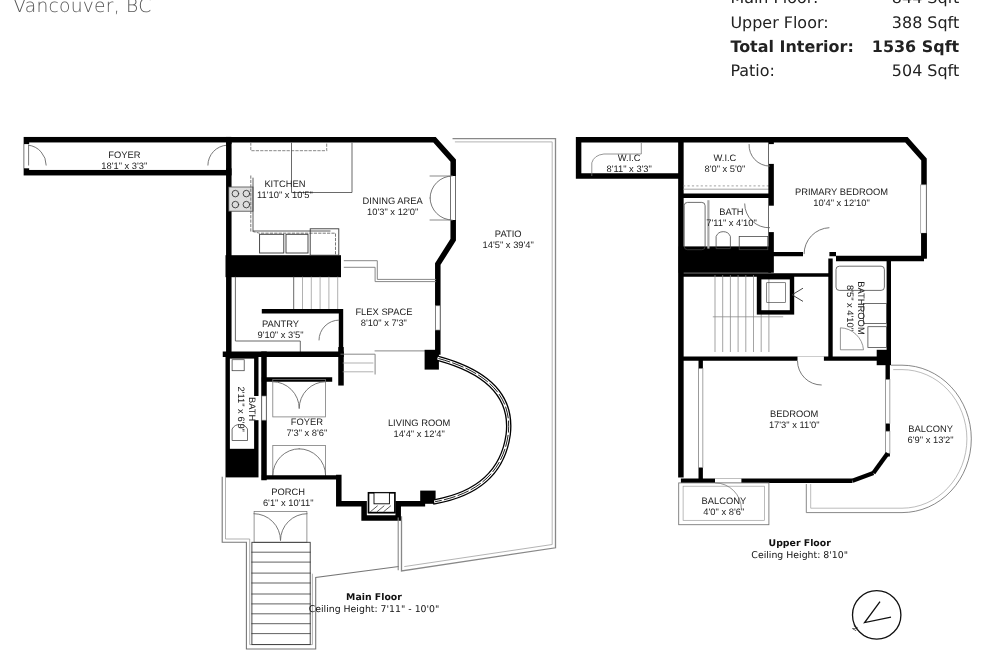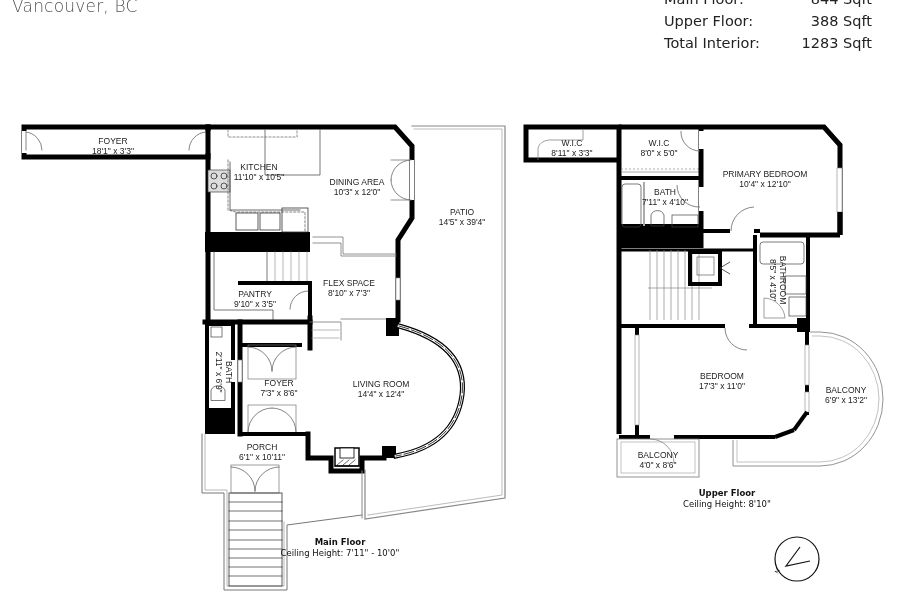--- a/index.html
+++ b/index.html
@@ -1,20 +1,20 @@
 <!DOCTYPE html>
 <html><head>
 <meta charset="utf-8">
 <style>
   html, body { margin:0; padding:0; background:#ffffff; }
   body { width:910px; height:606px; position:relative; overflow:hidden; font-family:"Liberation Sans", sans-serif; color:#222; }
   .location { position:absolute; left:12px; top:-4px; font-size:17px; color:#555; font-family:"DejaVu Sans", sans-serif; font-weight:300; letter-spacing:0.2px; }
   .areas { position:absolute; left:664px; top:-12px; width:208px; font-family:"DejaVu Sans", sans-serif; font-size:14.5px; color:#222; }
   .areas .row { display:flex; justify-content:space-between; height:22px; line-height:22px;align-items:center; }
-  .areas .row.bold { font-weight:normal; }
+  .areas .row.bold { font-weight:bold; }
   svg { position:absolute; left:0; top:0; }
   .lbl { font-family:"Liberation Sans", sans-serif; font-size:8.5px; fill:#222; text-anchor:middle; }
   .cap { font-family:"DejaVu Sans", sans-serif; font-size:8.5px; fill:#111; text-anchor:middle; font-weight:bold; }
   .cap2 { font-family:"DejaVu Sans", sans-serif; font-size:8.5px; fill:#111; text-anchor:middle; }
 </style>
 </head>
 <body>
 
 <div class="location">Vancouver, BC</div>
 
@@ -22,21 +22,25 @@
   <div class="row">
       <span>Main Floor:</span>
       <span>844 Sqft</span>
     </div>
   <div class="row">
       <span>Upper Floor:</span>
       <span>388 Sqft</span>
     </div>
   <div class="row bold">
       <span>Total Interior:</span>
-      <span>1283 Sqft</span>
+      <span>1536 Sqft</span>
+    </div>
+  <div class="row">
+      <span>Patio:</span>
+      <span>504 Sqft</span>
     </div>
 </div>
 
 <svg width="910" height="606" viewBox="0 0 910 606">
 
   <g stroke-linecap="square">
 
     <polyline points="412,126 505,126 505,498 365,519 365,470" fill="none" stroke="#888" stroke-width="1.2"></polyline>
     <polyline points="414,129 502,129 502,495 368,515" fill="none" stroke="#aaa" stroke-width="0.8"></polyline>
 

